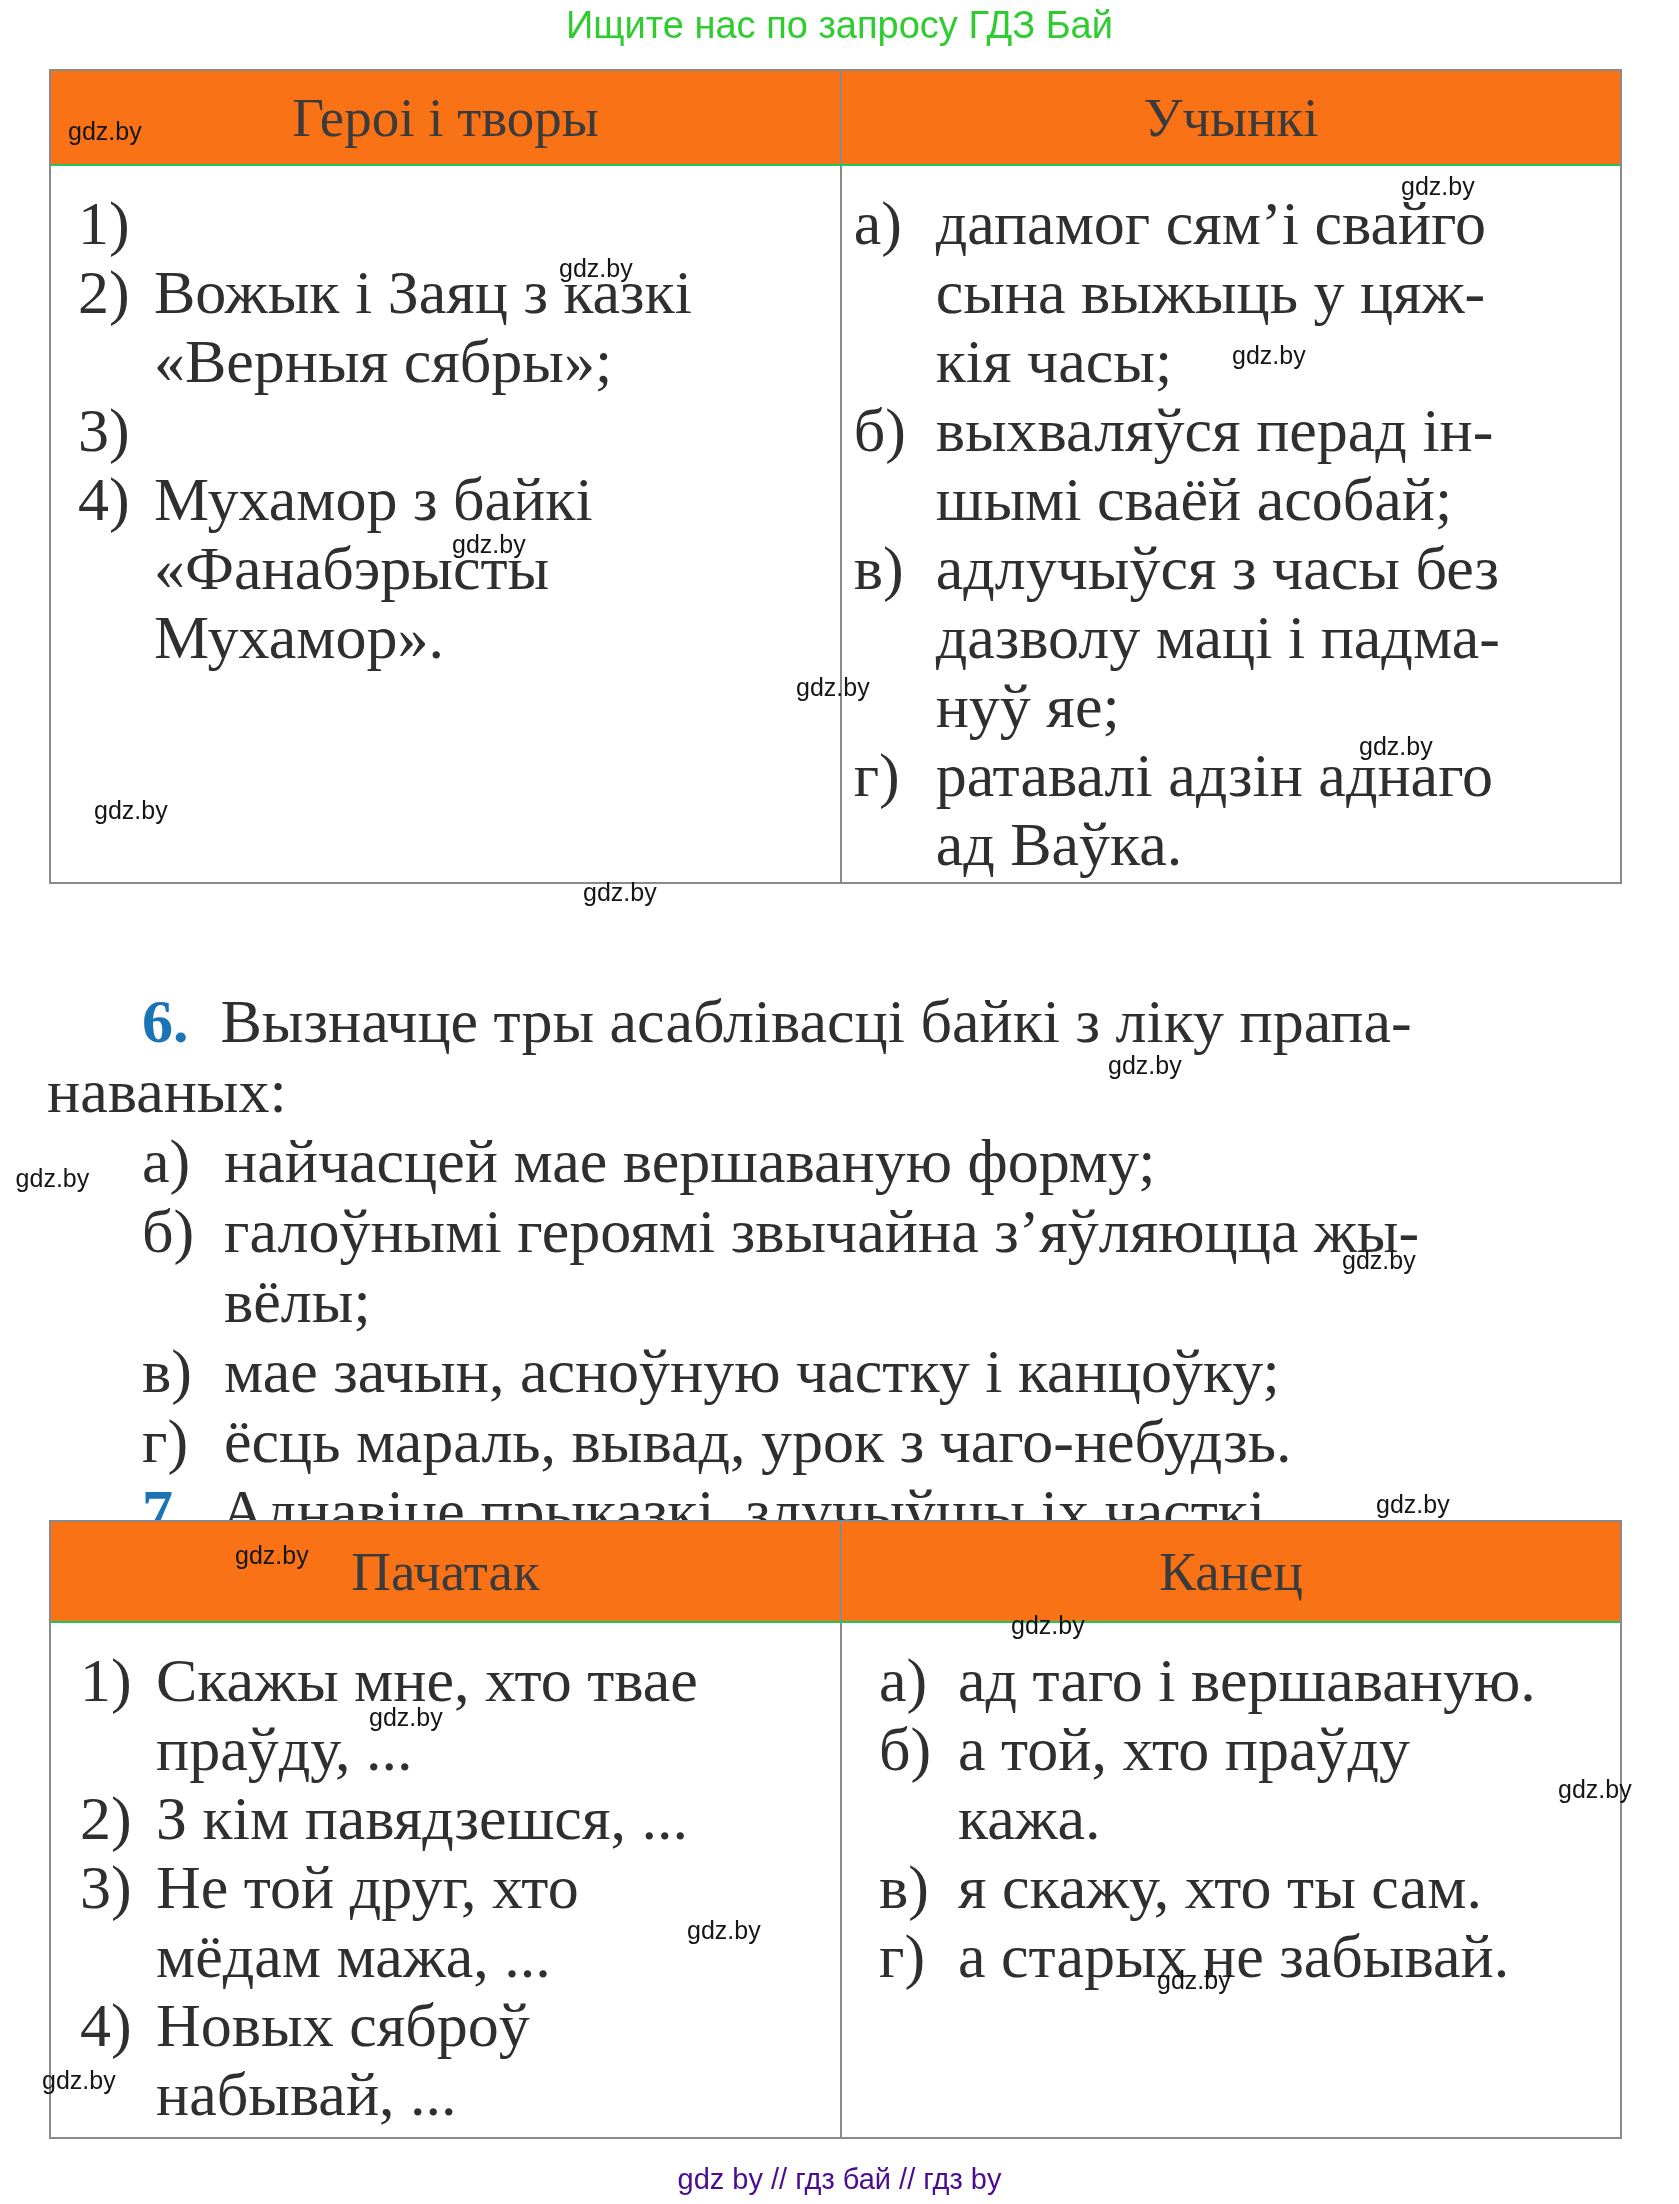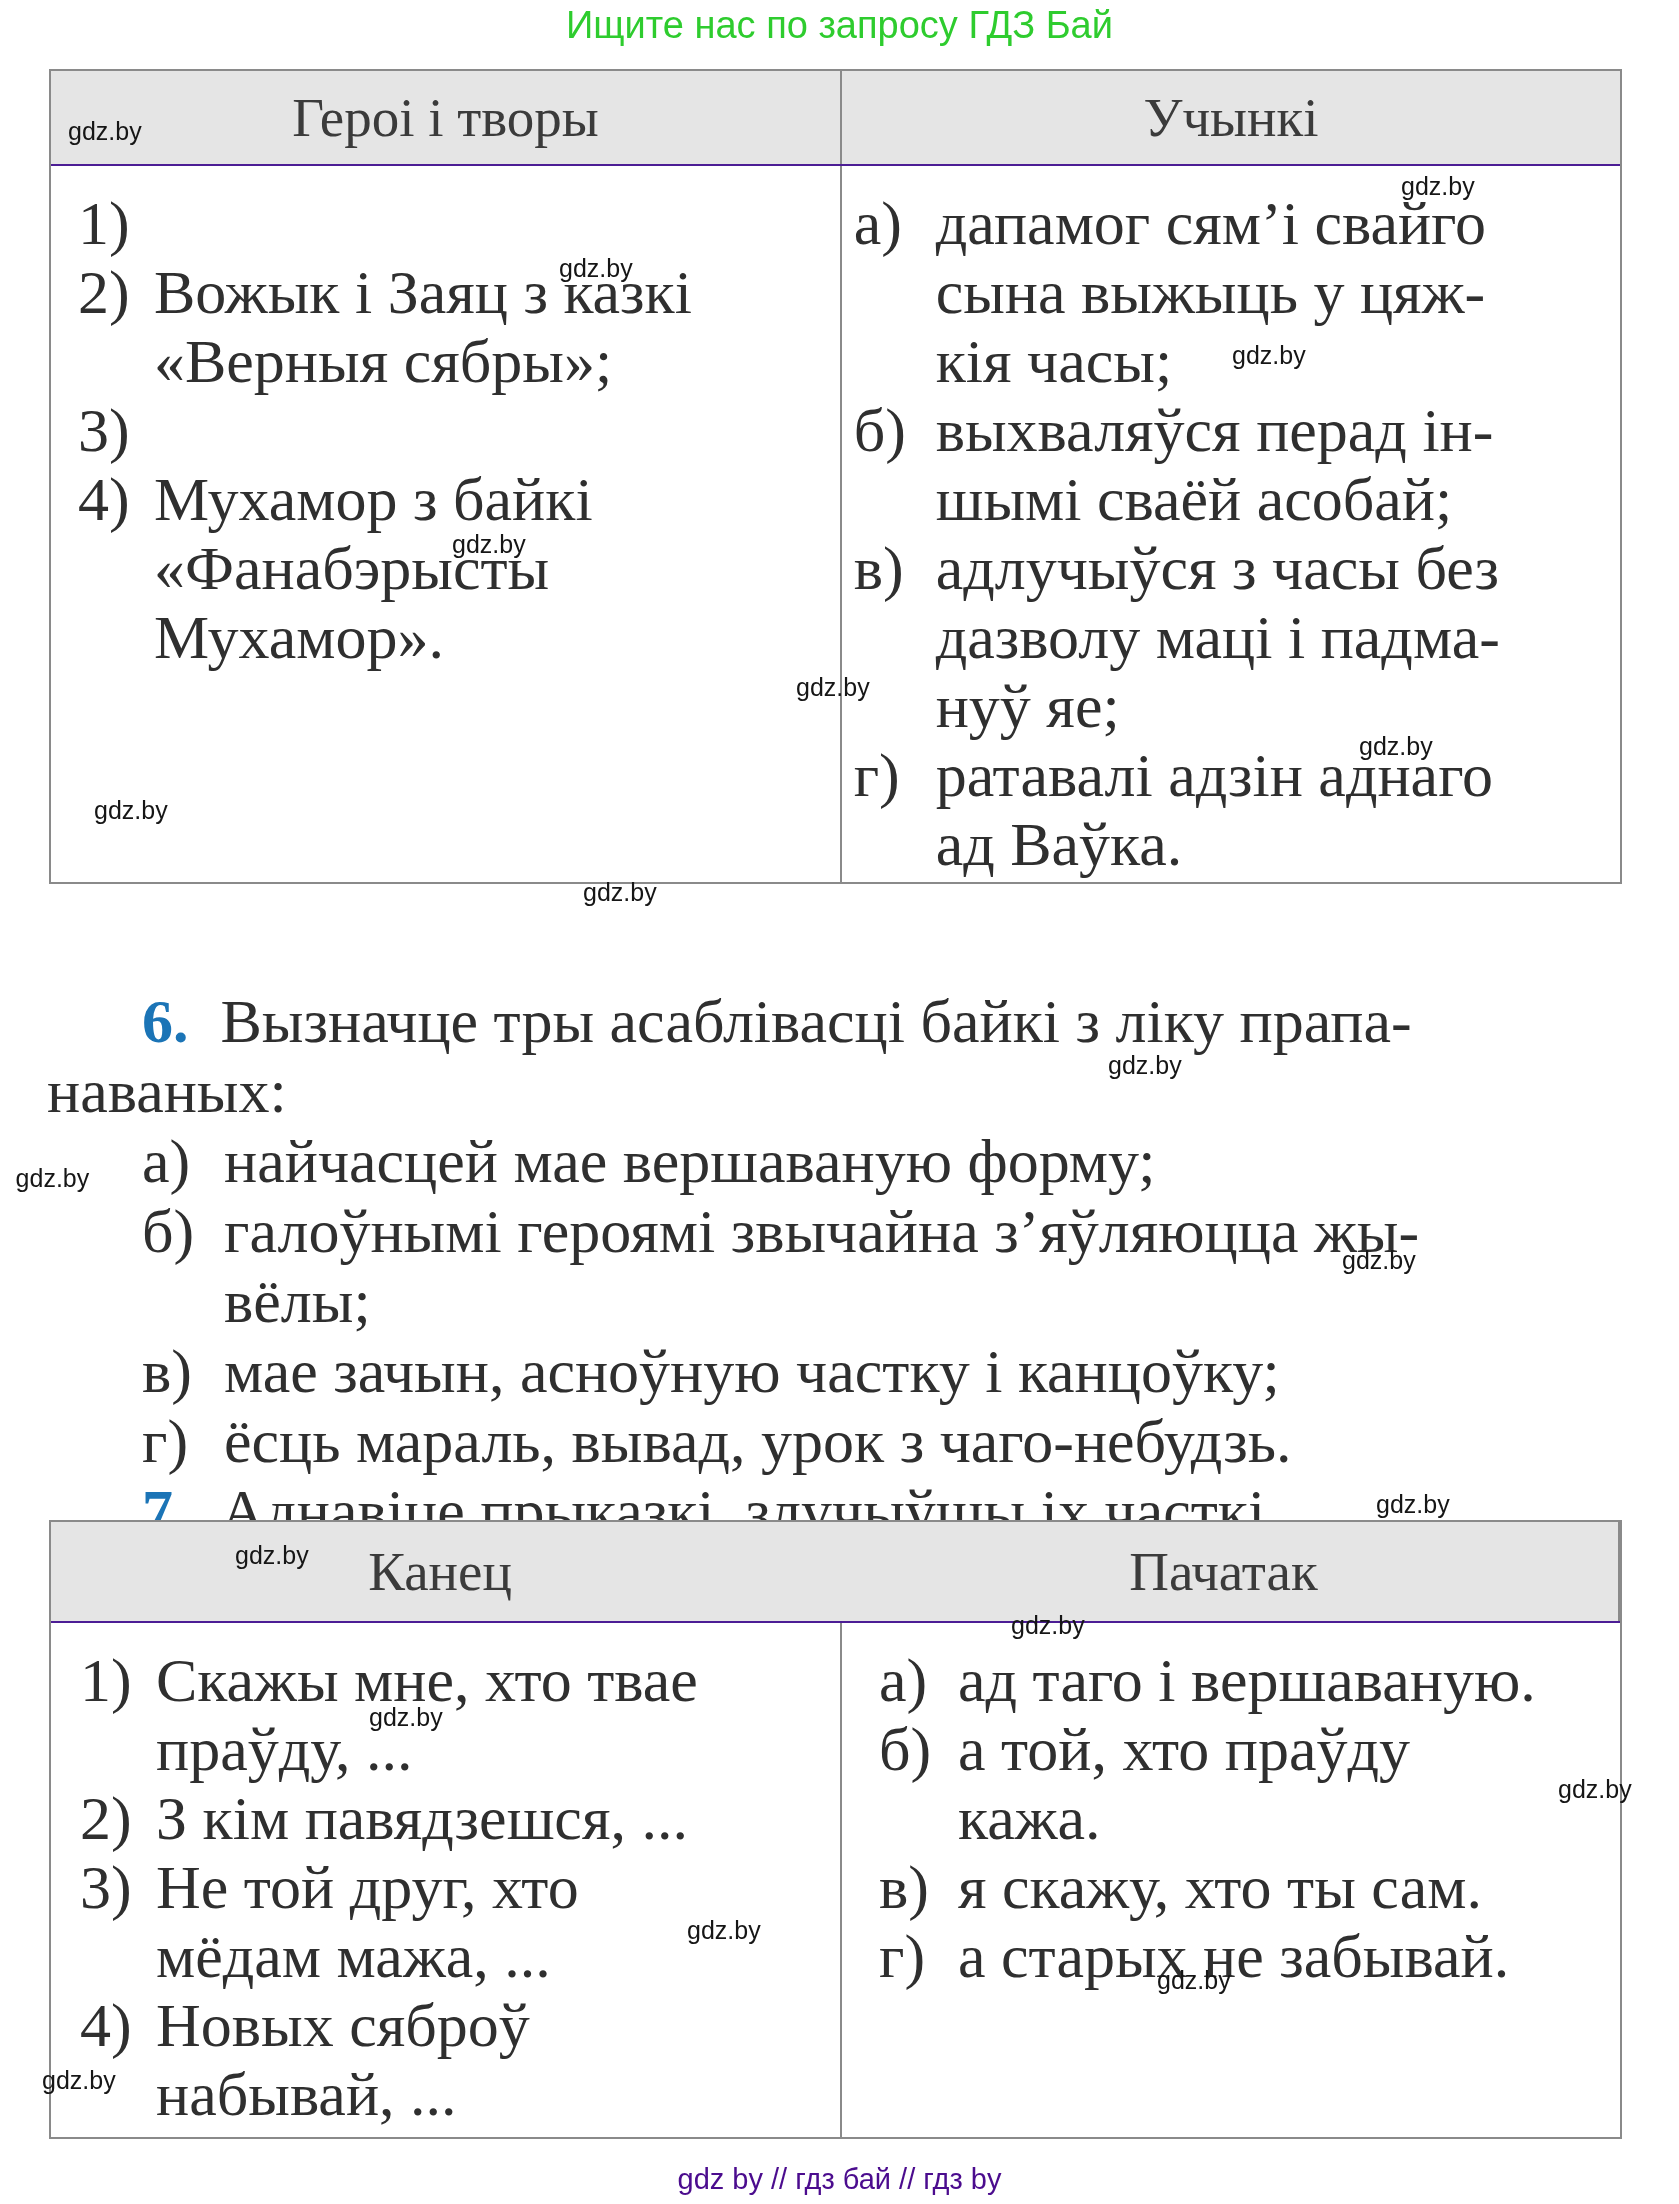--- a/index.html
+++ b/index.html
@@ -10,21 +10,21 @@
   .banner{
     position:absolute;top:3.9px;left:0;width:100%;text-align:center;
     font-family:"Liberation Sans",sans-serif;font-size:38px;color:#2ecc2e;
   }
   .tbl{
     position:absolute;left:49px;width:1569px;
     border:2px solid #8a8a8a;background:#fff;
   }
   .t1{top:69px;}
   .t2{top:1520px;}
-  .thead{display:flex;background:#e5e5e5;border-bottom:2px solid #4c1d95;}
+  .thead{display:flex;background:#f97316;border-bottom:2px solid #22c55e;}
   .t1 .thead{height:93px;}
   .t2 .thead{height:99px;}
   .th{display:flex;align-items:center;justify-content:center;
       font-size:55px;color:#3b3b3b;}
   .cell-l{width:791px;flex:none;border-right:2px solid #8a8a8a;box-sizing:border-box;}
   .cell-r{flex:1;}
   .tbody{display:flex;font-size:62px;line-height:69px;overflow:hidden;}
   .t1 .tbody{height:716px;}
   .t2 .tbody{height:514px;}
   .tbody .cell-l,.tbody .cell-r{padding-top:23.4px;box-sizing:border-box;}
@@ -133,25 +133,25 @@
     </div>
   <div class="ex-item">
       <span class="mk">г)</span>
       <span class="pre">ёсць мараль, вывад, урок з чаго-небудзь.</span>
     </div>
   <div class="ex-head"><span class="num">7.</span><span class="pre">Аднавіце прыказкі, злучыўшы іх часткі.</span></div>
 </div>
 
 <div class="tbl t2">
   <div class="thead">
+    <div class="th cell-l">
+        <span>Пачатак</span>
+      </div>
     <div class="th cell-r">
         <span>Канец</span>
-      </div>
-    <div class="th cell-l">
-        <span>Пачатак</span>
       </div>
   </div>
   <div class="tbody">
     <div class="cell-l">
       <div class="item">
           <span class="mk">1)</span>
           <span class="pre">Скажы мне, хто твае
 праўду, ...</span>
         </div>
       <div class="item">

